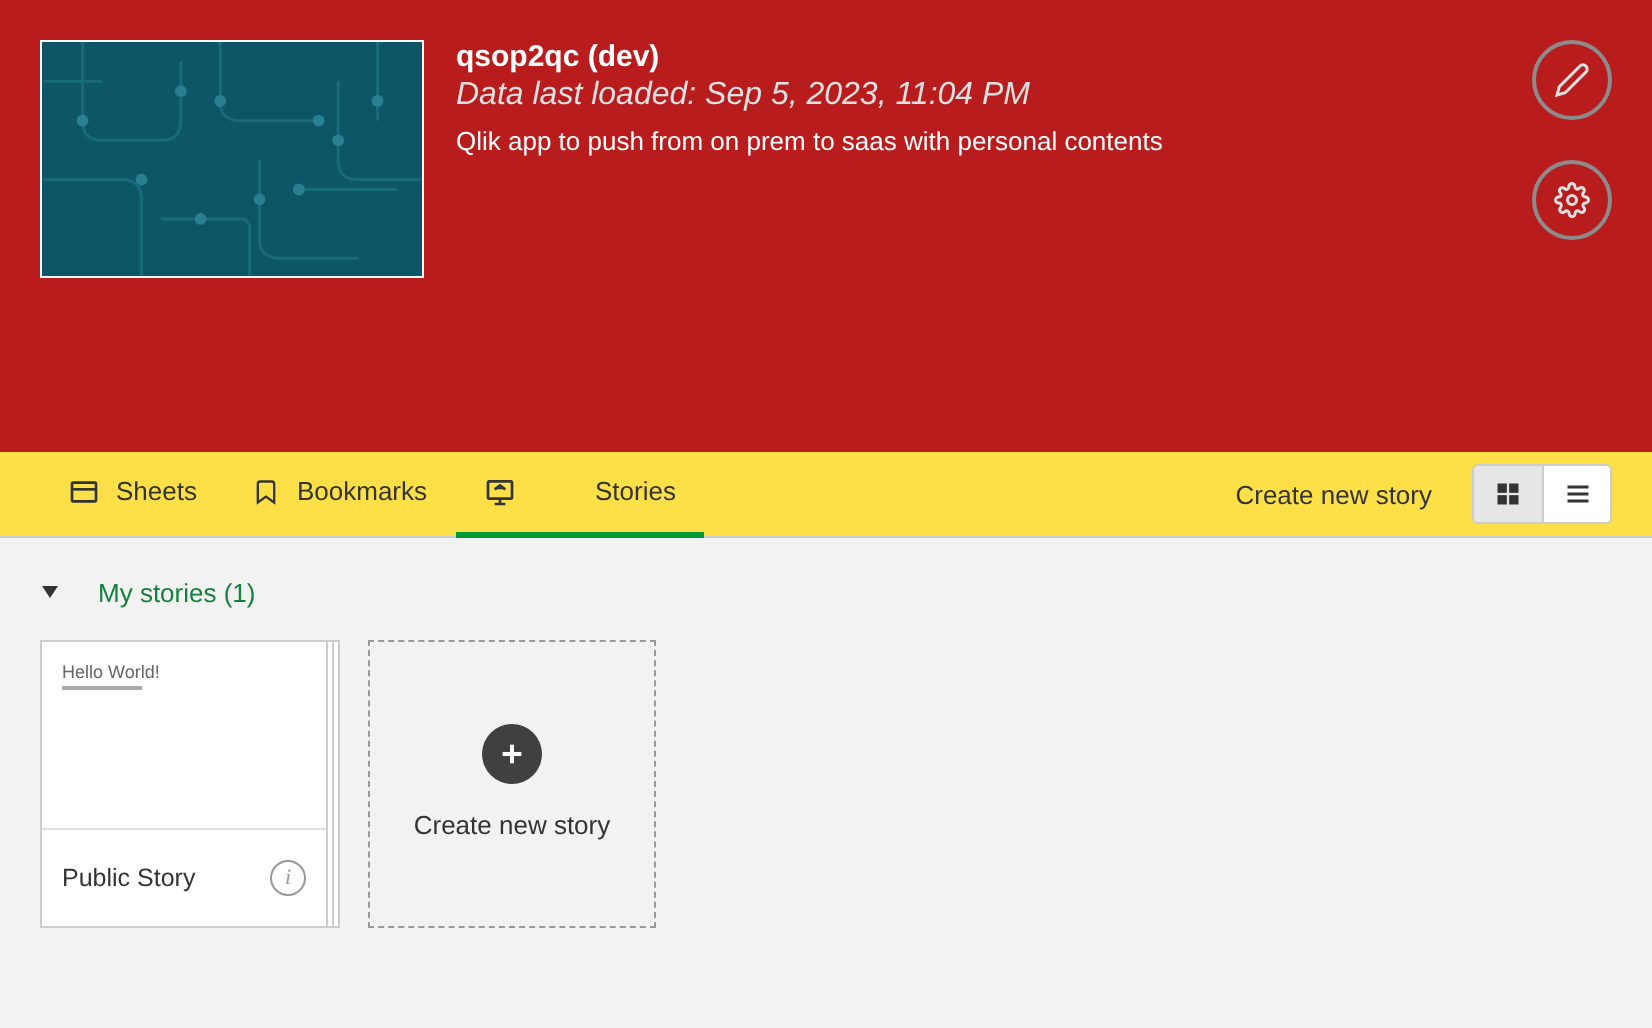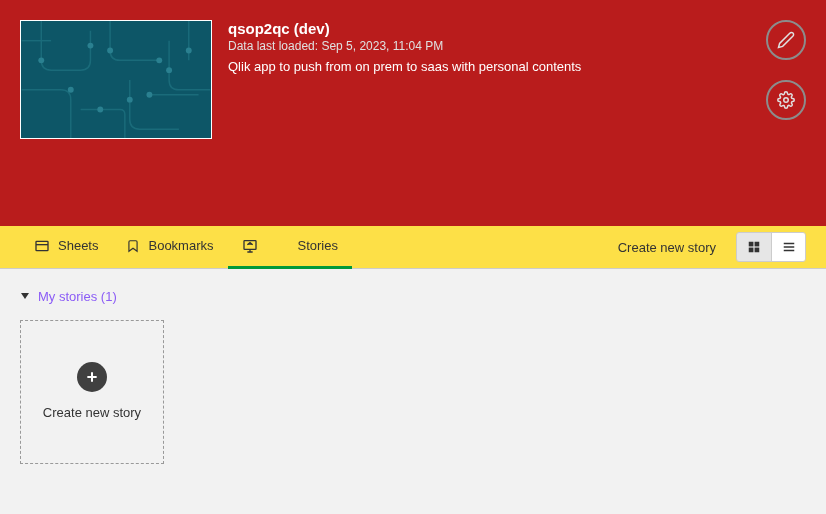--- a/index.html
+++ b/index.html
@@ -38,21 +38,22 @@
       margin-left: 16px;
       color: #fff;
       flex: 1;
     }
     .app-title {
       font-size: 15px;
       font-weight: bold;
       margin-bottom: 2px;
     }
     .load-date {
-      font-size: 12px;
+      font-size: 16px;
+      font-style: italic;
       color: #e0e0e0;
       margin-bottom: 6px;
     }
     .app-desc {
       font-size: 13px;
       color: #fff;
     }
     .header-actions {
       position: absolute;
       right: 20px;
@@ -135,23 +136,23 @@
     }
     .view-btn + .view-btn {
       border-left: 1px solid #ccc;
     }
     .content {
       padding: 20px;
     }
     .section-header {
       display: flex;
       align-items: center;
-      gap: 8px;
-      font-size: 13px;
-      color: #8b5cf6;
+      gap: 19px;
+      font-size: 13px;
+      color: #15803d;
       margin-bottom: 16px;
       cursor: pointer;
     }
     .cards {
       display: flex;
       gap: 20px;
     }
     .story-card {
       width: 144px;
       height: 144px;
@@ -331,20 +332,30 @@
 <div class="content">
   <div class="section-header">
     <span>
       <svg width="10" height="10" viewBox="0 0 10 10" fill="#333">
         <path d="M1 2 L9 2 L5 8 Z"></path>
       </svg>
     </span>
     <span>My stories (1)</span>
   </div>
   <div class="cards">
+    <div class="story-card">
+      <div class="story-preview">
+        <span>Hello World!</span>
+        <div class="story-preview-line"></div>
+      </div>
+      <div class="story-footer">
+        <span>Public Story</span>
+        <span class="info-icon">i</span>
+      </div>
+    </div>
     <div class="create-card">
       <div class="plus-circle">
         <svg width="16" height="16" viewBox="0 0 24 24" stroke="#fff" stroke-width="3">
           <line x1="12" y1="5" x2="12" y2="19"></line>
           <line x1="5" y1="12" x2="19" y2="12"></line>
         </svg>
       </div>
       <div class="create-card-text">Create new story</div>
     </div>
   </div>

